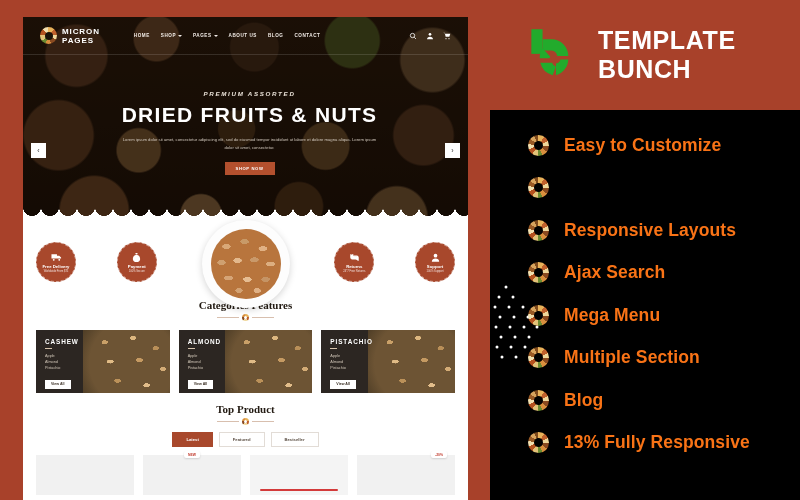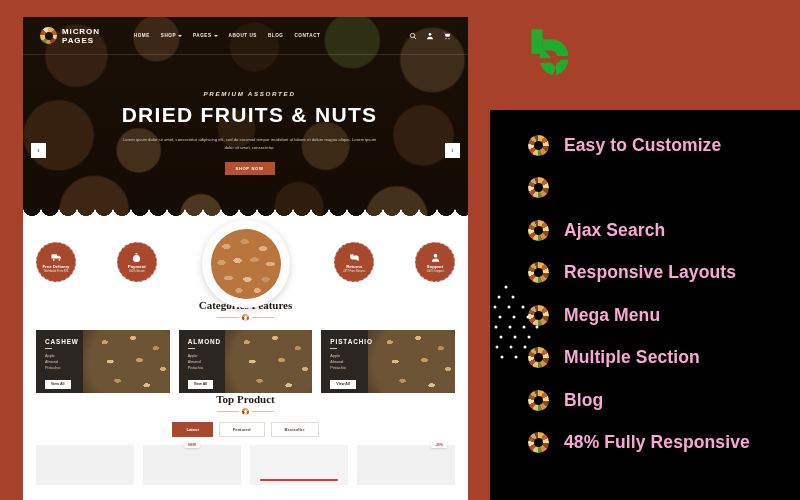--- a/index.html
+++ b/index.html
@@ -292,21 +292,21 @@
       #e8b25a 0 9%, #c0612c 9% 18%, #f0d79a 18% 26%, #8a4a20 26% 35%,
       #d98f3e 35% 44%, #6b8a30 44% 51%, #e3c277 51% 60%, #b5521f 60% 69%,
       #f2dfae 69% 77%, #9a5a25 77% 86%, #d8a45e 86% 93%, #7e4a1c 93% 100%);
     position: relative;
   }
   .feat-ic::after {
     content: ""; position: absolute; inset: 6px;
     border-radius: 50%; background: #000;
   }
   .feat-label {
-    color: #f9a8d4; font-size: 17.5px; font-weight: bold;
+    color: #f97316; font-size: 17.5px; font-weight: bold;
     letter-spacing: 0.1px;
   }
   .dots {
     position: absolute; left: 2px; top: 283px;
     width: 60px; height: 82px; pointer-events: none;
   }
   .dots svg { width: 100%; height: 100%; display: block; }
 </style>
 </head>
 <body>
@@ -474,21 +474,21 @@
             <div class="cat-t">PISTACHIO</div>
             <div class="cat-rule"></div>
             <div class="cat-li">Apple</div>
             <div class="cat-li">Almond</div>
             <div class="cat-li">Pistachio</div>
             <button class="cat-btn">View All</button>
           </div>
         </div>
       </div>
 
-      <div class="sec-h" style="padding-top:0">Top Product</div>
+      <div class="sec-h" style="padding-top:10px">Top Product</div>
       <div class="divider">
         <span class="ln"></span>
         <span class="dot"></span>
         <span class="ln"></span>
       </div>
 
       <div class="tabs">
         <button class="tab active">Latest</button>
         <button class="tab">Featured</button>
         <button class="tab">Bestseller</button>
@@ -515,20 +515,21 @@
     <div class="brandbar">
       <span class="brand-logo">
         <svg viewBox="0 0 100 100">
           <rect x="6" y="4" width="20" height="44" fill="#22ab2c"></rect>
           <path d="M26 22h16a30 30 0 0130 30h-20a10 10 0 00-10-10H26z" fill="#22ab2c"></path>
           <path d="M72 58a30 30 0 01-22 28v-21a10 10 0 008-7z" fill="#22ab2c"></path>
           <path d="M44 86A30 30 0 0122 64h21a10 10 0 007 7z" fill="#22ab2c"></path>
           <path d="M21 56a30 30 0 015-18l14 15a10 10 0 00-2 3z" fill="#22ab2c"></path>
         </svg>
       </span>
+      <span class="brand-name">TEMPLATE BUNCH</span>
     </div>
 
     <div class="dots">
       <svg viewBox="0 0 60 82">
         <g fill="#ffffff">
           <circle cx="14" cy="4" r="1.5"></circle>
           <circle cx="7" cy="14" r="1.5"></circle>
             <circle cx="21" cy="14" r="1.5"></circle>
           <circle cx="3" cy="24" r="1.5"></circle>
             <circle cx="17" cy="24" r="1.5"></circle>
@@ -555,38 +556,38 @@
     <div class="features">
       <div class="feat">
         <span class="feat-ic"></span>
         <span class="feat-label">Easy to Customize</span>
       </div>
       <div class="feat">
         <span class="feat-ic"></span>
       </div>
       <div class="feat">
         <span class="feat-ic"></span>
+        <span class="feat-label">Responsive Layouts</span>
+      </div>
+      <div class="feat">
+        <span class="feat-ic"></span>
         <span class="feat-label">Ajax Search</span>
       </div>
       <div class="feat">
         <span class="feat-ic"></span>
-        <span class="feat-label">Responsive Layouts</span>
-      </div>
-      <div class="feat">
-        <span class="feat-ic"></span>
         <span class="feat-label">Mega Menu</span>
       </div>
       <div class="feat">
         <span class="feat-ic"></span>
         <span class="feat-label">Multiple Section</span>
       </div>
       <div class="feat">
         <span class="feat-ic"></span>
         <span class="feat-label">Blog</span>
       </div>
       <div class="feat">
         <span class="feat-ic"></span>
-        <span class="feat-label">48% Fully Responsive</span>
+        <span class="feat-label">13% Fully Responsive</span>
       </div>
     </div>
 
   </div>
 </div>
 
 </body></html>

